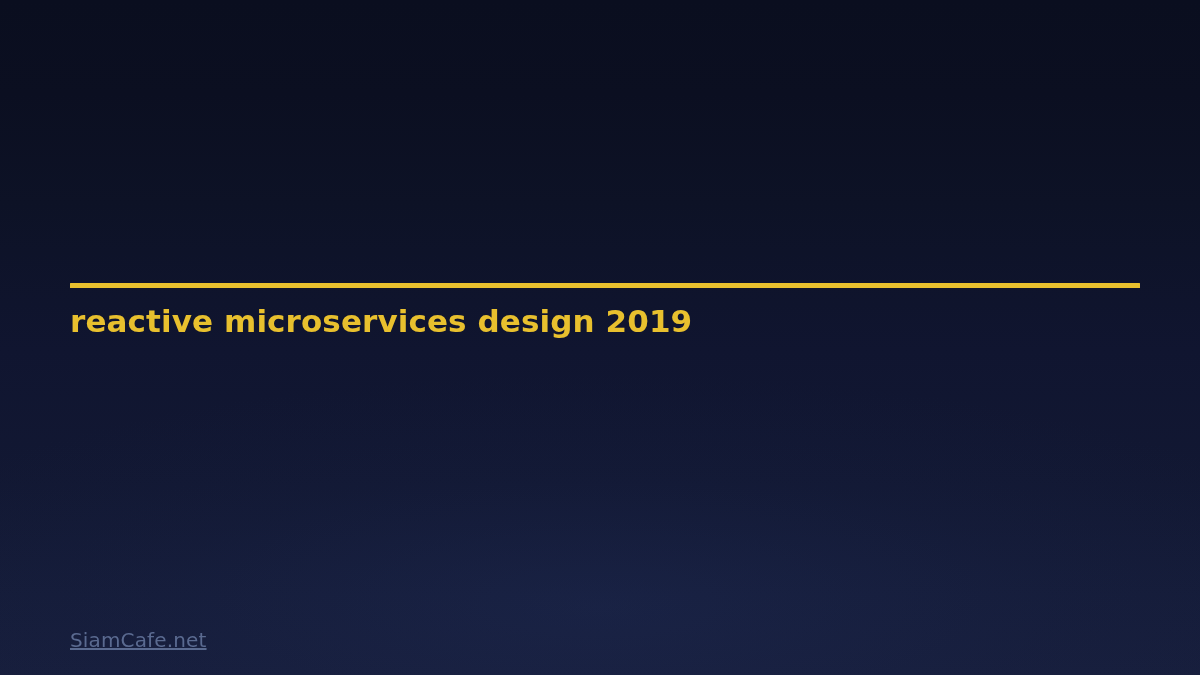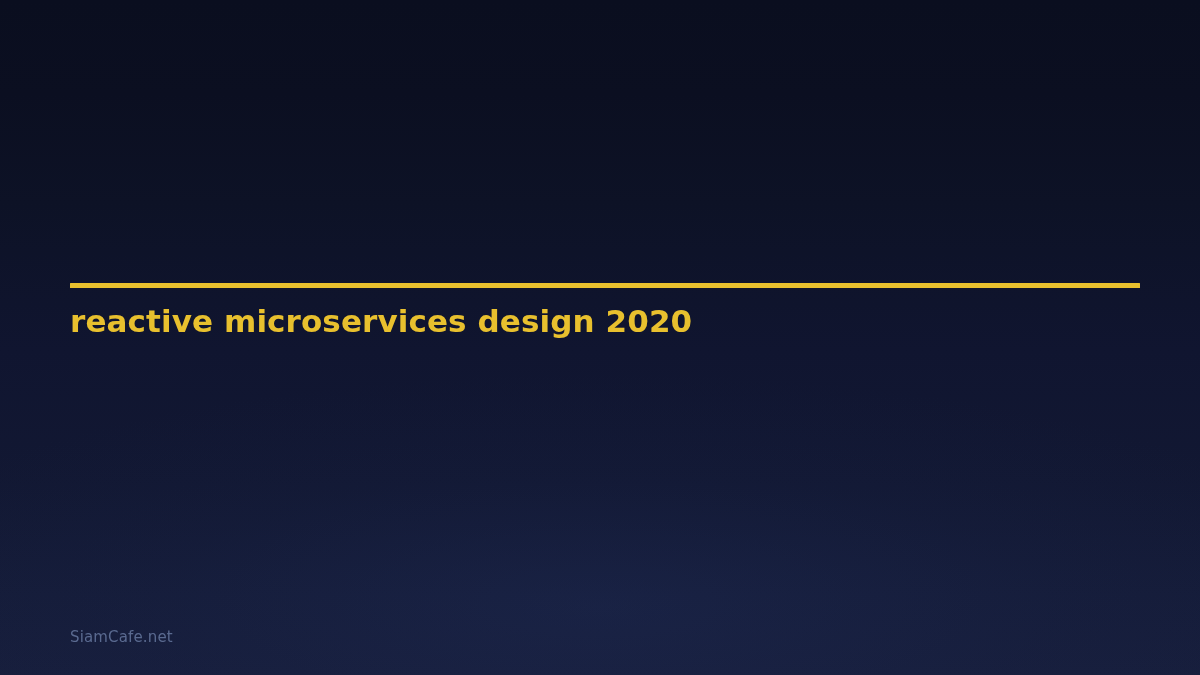--- a/index.html
+++ b/index.html
@@ -64,32 +64,33 @@
     line-height: 1.16;
     letter-spacing: 0.1px;
     color: #e8c02e;
     white-space: nowrap;
   }
 
   .footer {
     position: absolute;
     left: 70px;
     top: 630px;
-    font-size: 15px;
+    font-size: 20px;
     font-weight: normal;
     line-height: 1;
     color: #5a6a90;
     letter-spacing: 0.15px;
+    text-decoration: underline;
   }
 </style>
 </head>
 <body>
 
 <div id="slide">
 
   <div class="content-block">
     <div class="accent-rule"></div>
-    <h1 class="slide-title">reactive microservices design 2020</h1>
+    <h1 class="slide-title">reactive microservices design 2019</h1>
   </div>
 
   <div class="footer">SiamCafe.net</div>
 
 </div>
 
 </body></html>

